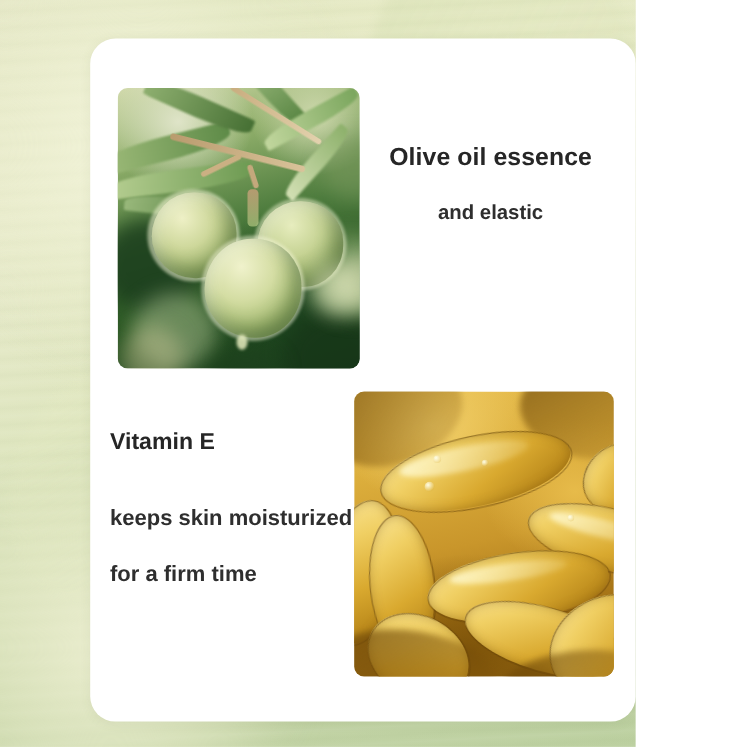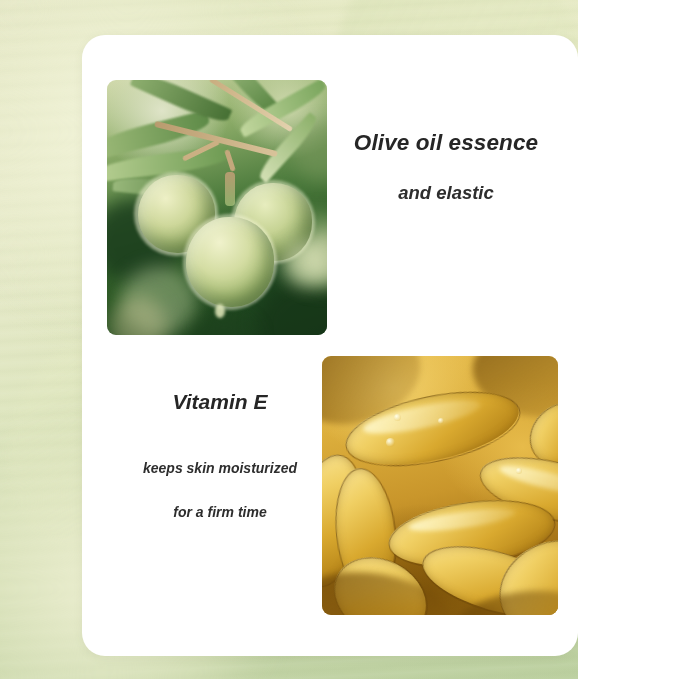--- a/index.html
+++ b/index.html
@@ -11,21 +11,20 @@
     height: 679px;
     overflow: hidden;
     font-family: "Liberation Sans", sans-serif;
   }
 
   #stage {
     position: relative;
     width: 578px;
     height: 679px;
     overflow: hidden;
-    font-style: italic;
   }
 
   
   .bg-base {
     position: absolute;
     inset: 0;
     background:
       radial-gradient(120% 90% at 78% 18%, rgba(238,240,205,0.95) 0%, rgba(222,229,186,0.55) 38%, rgba(186,203,158,0.0) 72%),
       linear-gradient(160deg, #e6e8c8 0%, #e9ebcd 22%, #dfe6c0 46%, #c8d6a9 70%, #bcd0a0 100%);
   }
@@ -230,31 +229,30 @@
     color: #2e2e2e;
     margin: 0 0 28px 0;
     white-space: nowrap;
   }
   .olive-line.last { margin-bottom: 0; }
 
   #vitamin-text {
     left: 18px;
     top: 355px;
     width: 240px;
-    text-align: center;
   }
   #vitamin-heading {
     font-size: 21px;
     font-weight: 700;
     color: #262626;
     margin: 0 0 46px 0;
     white-space: nowrap;
   }
   .vitamin-line {
-    font-size: 14px;
+    font-size: 20px;
     font-weight: 700;
     color: #2e2e2e;
     margin: 0 0 28px 0;
     white-space: nowrap;
   }
   .vitamin-line.last { margin-bottom: 0; }
 </style>
 </head>
 <body>
 

